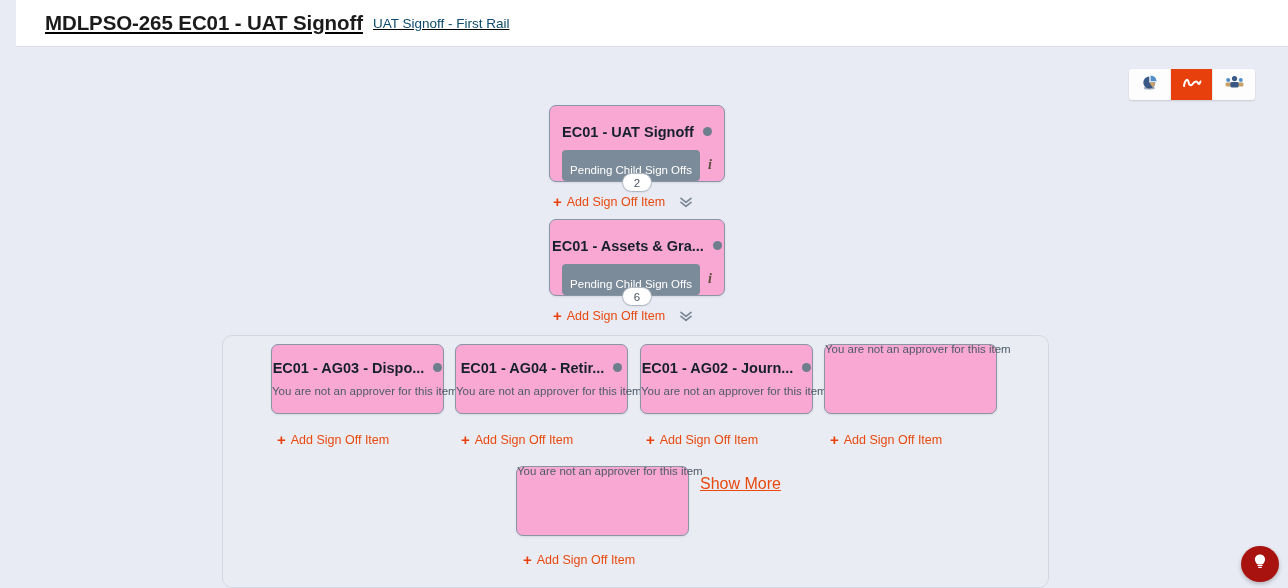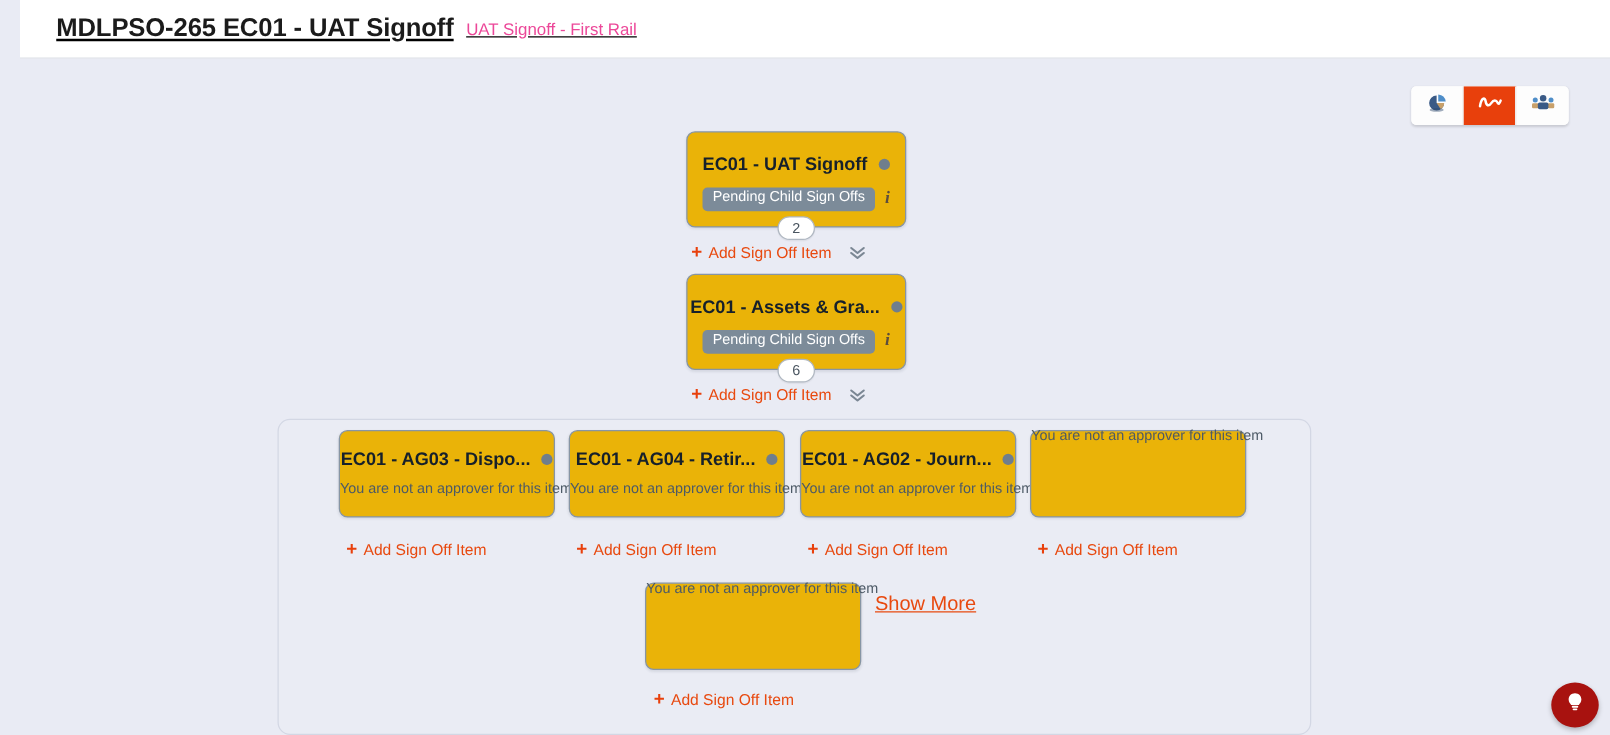--- a/index.html
+++ b/index.html
@@ -26,21 +26,21 @@
   }
   .header-title {
     font-size: 20.5px;
     font-weight: bold;
     color: #1b1b1b;
     letter-spacing: -0.1px;
     white-space: nowrap;
   }
   .header-subtitle {
     font-size: 13.5px;
-    color: #ec4899;
+    color: #0c4a6e;
     margin-left: 10px;
     white-space: nowrap;
   }
 
   
   .canvas {
     position: absolute;
     top: 47px; left: 0;
     width: 1288px; height: 541px;
     background: #e9ebf4;
@@ -64,21 +64,21 @@
     background: #fdfdfd;
     cursor: pointer;
     border-right: 1px solid #ececec;
   }
   .view-btn:last-child { border-right: none; }
   .view-btn.active { background: #e8400c; }
 
   
   .node {
     position: absolute;
-    background: #eab308;
+    background: #f9a8d4;
     border: 1px solid #8795a4;
     border-radius: 7px;
     box-shadow: 0 1px 2px rgba(40,50,70,0.10);
   }
   .node-title {
     display: flex;
     align-items: center;
     justify-content: center;
     font-size: 14.5px;
     font-weight: bold;
@@ -100,21 +100,21 @@
     display: flex;
     align-items: center;
     justify-content: center;
     gap: 8px;
     margin-top: -3px;
   }
   .status-badge {
     background: #7c8b99;
     color: #ffffff;
     font-size: 11.5px;
-    padding: 3px 8px 4px 8px;
+    padding: 15px 8px 4px 8px;
     border-radius: 4px;
     white-space: nowrap;
     line-height: 1;
   }
   .info-icon {
     font-family: "Liberation Serif", serif;
     font-weight: bold;
     font-style: italic;
     font-size: 14px;
     color: #5d4d3d;

